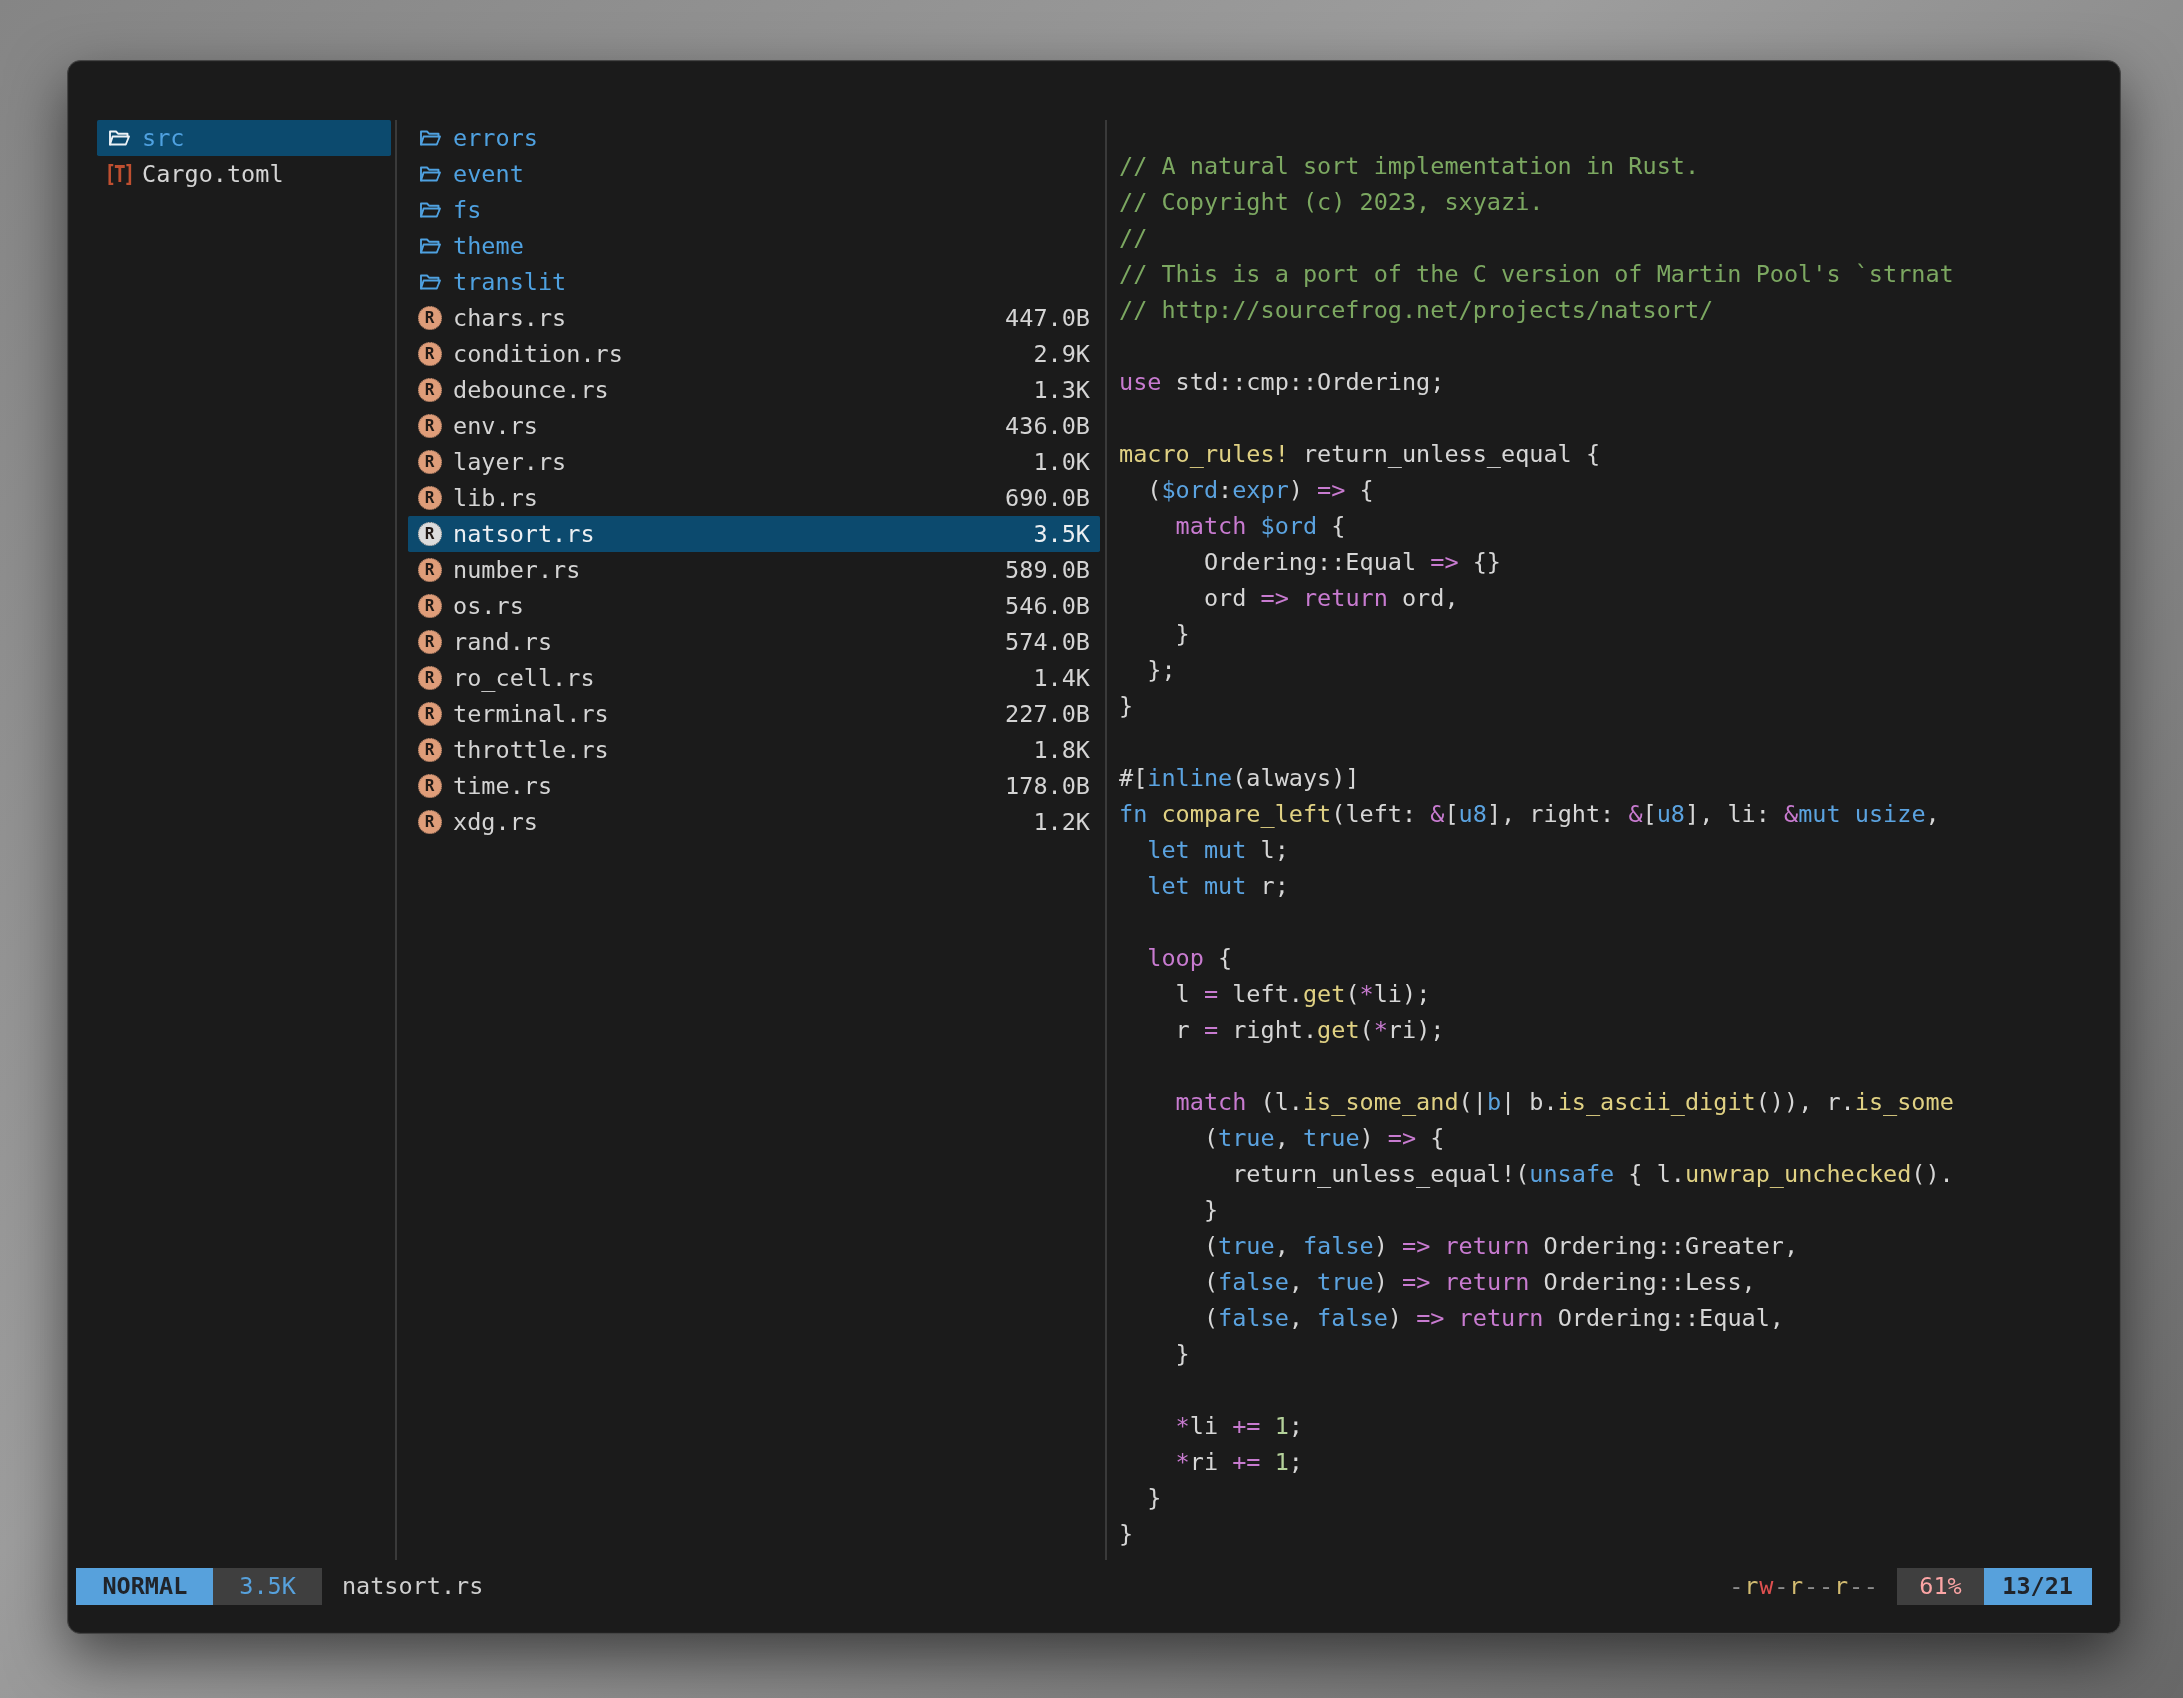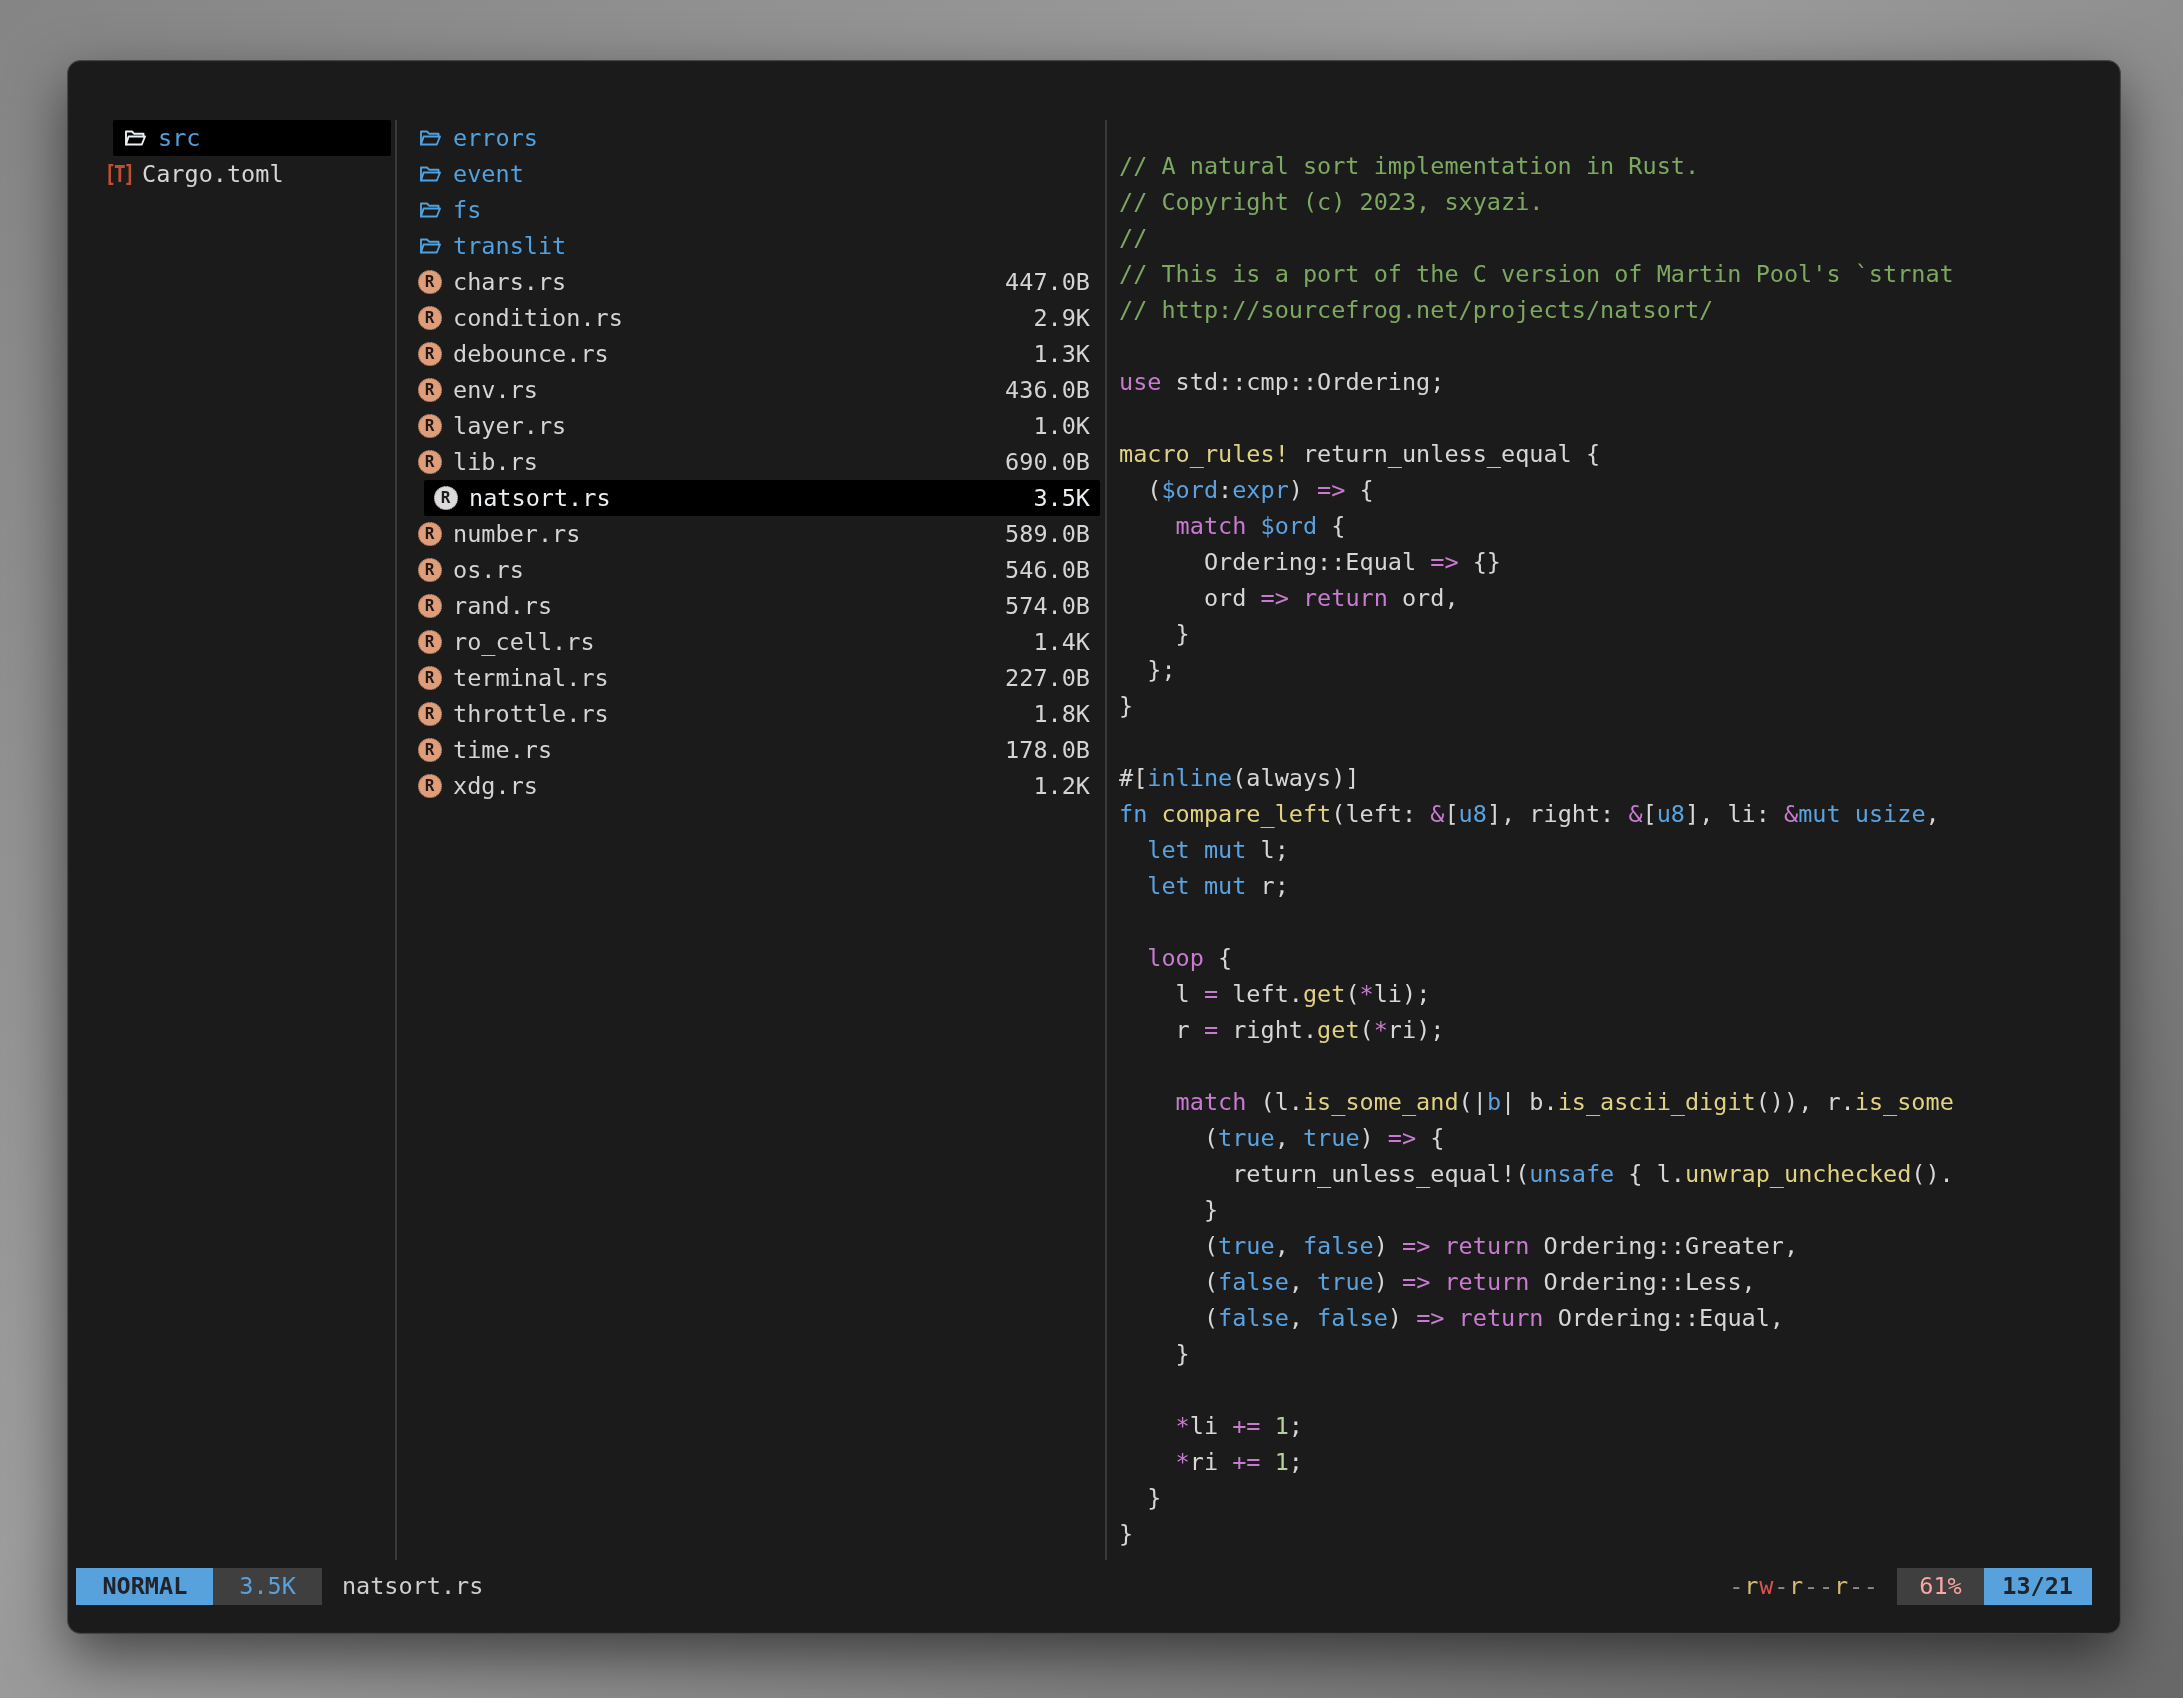--- a/index.html
+++ b/index.html
@@ -19,21 +19,21 @@
   .pane-current{left:340px;width:692px;}
   .pane-preview{left:1051px;width:973px;white-space:pre;margin-top:28px;}
   .divider{position:absolute;top:59px;height:1440px;width:1.7px;background:#3a3a3a;}
   .divider-1{left:327px;}
   .divider-2{left:1037px;}
 
   .file-row{
     display:flex;align-items:center;height:36px;line-height:36px;
     font-size:23.5px;color:#d4d4d4;padding:0 10px 0 6.7px;border-radius:1.7px;
   }
-  .file-row.selected{background:#000000;margin-left:16px;}
+  .file-row.selected{background:#0c4a6e;}
   .file-row.selected .label,.file-row.selected .size{color:#eceff2;}
   .file-row.folder .label{color:#4fa1e0;}
   .file-row .label{margin-left:8.4px;}
   .file-row .size{margin-left:auto;}
   .icon{width:30px;display:inline-flex;align-items:center;justify-content:center;flex:0 0 30px;}
   .folder-glyph{color:#4fa1e0;display:inline-flex;}
   .selected .folder-glyph{color:#ecf1f5;}
   .rust-icon-c{
     width:24px;height:24px;border-radius:50%;background:#df9d79;
     border:1.7px dotted rgba(27,27,27,.5);box-sizing:border-box;
@@ -128,20 +128,31 @@
         </div>
         <div class="file-row folder">
           <span class="icon">
             <span class="folder-glyph">
               <svg width="24" height="24" viewBox="0 0 24 24" fill="none" stroke="currentColor" stroke-width="1.9" stroke-linejoin="round" stroke-linecap="round">
                 <path d="M3 18.5 V5.5 h6 l2 2.2 h9.5 v2.8"></path>
                 <path d="M3 18.5 l2.6-8 h16.4 l-3.2 8 Z"></path>
               </svg>
             </span>
           </span>
+          <span class="label">theme</span>
+        </div>
+        <div class="file-row folder">
+          <span class="icon">
+            <span class="folder-glyph">
+              <svg width="24" height="24" viewBox="0 0 24 24" fill="none" stroke="currentColor" stroke-width="1.9" stroke-linejoin="round" stroke-linecap="round">
+                <path d="M3 18.5 V5.5 h6 l2 2.2 h9.5 v2.8"></path>
+                <path d="M3 18.5 l2.6-8 h16.4 l-3.2 8 Z"></path>
+              </svg>
+            </span>
+          </span>
           <span class="label">translit</span>
         </div>
         <div class="file-row">
           <span class="icon">
             <span class="rust-icon-c">R</span>
           </span>
           <span class="label">chars.rs</span>
           <span class="size">447.0B</span>
         </div>
         <div class="file-row">

